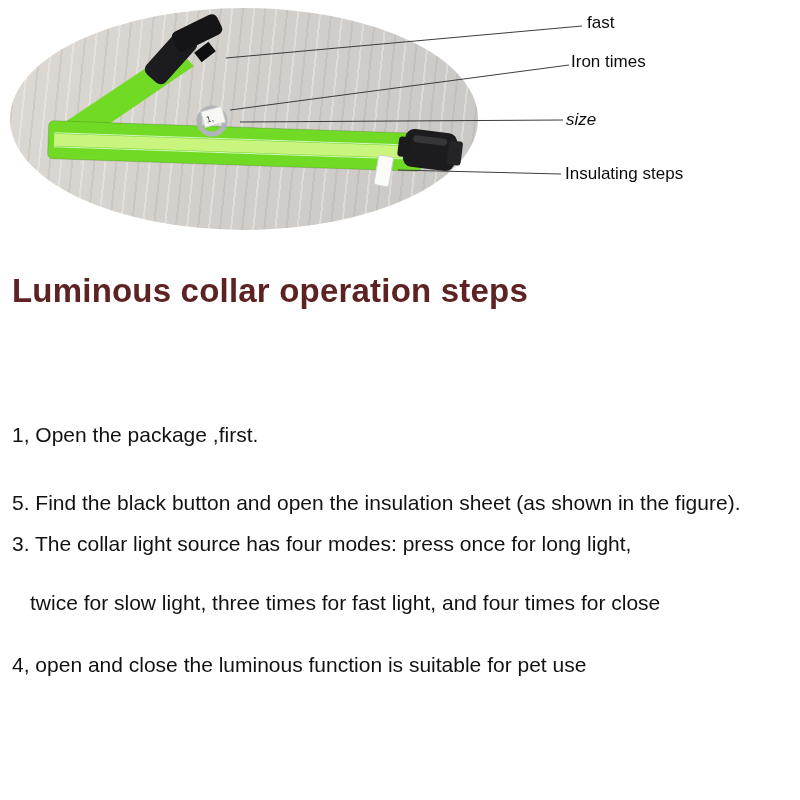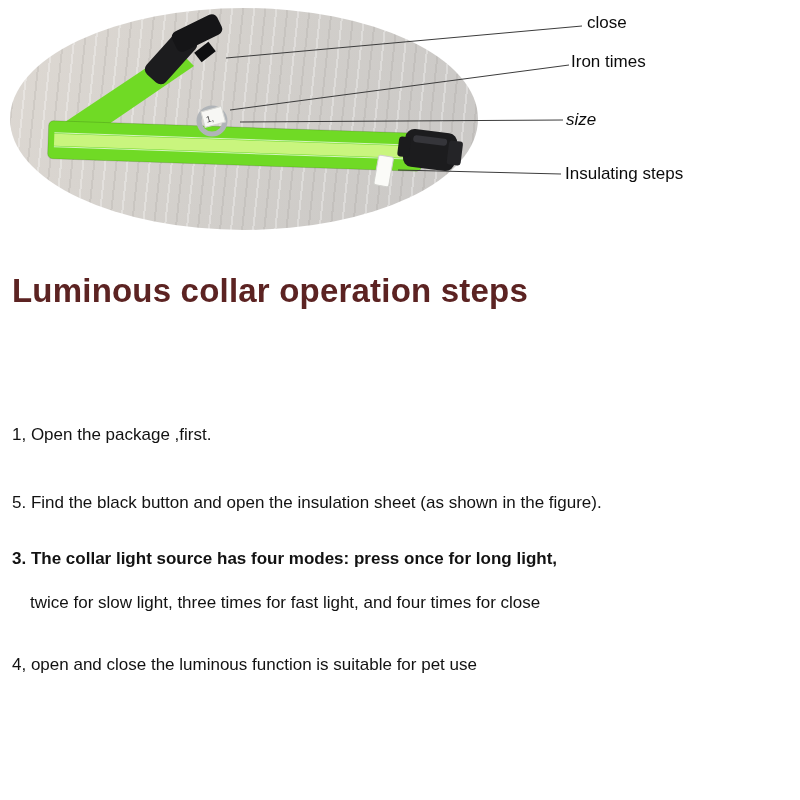--- a/index.html
+++ b/index.html
@@ -57,28 +57,28 @@
     font-size: 33px;
     font-weight: bold;
     color: #5c2322;
     letter-spacing: 0.2px;
   }
 
   
   .step {
     position: absolute;
     margin: 0;
-    font-size: 17px;
+    font-size: 21px;
     color: #121212;
     line-height: 22px;
     white-space: nowrap;
   }
   .s1  { left: 12px; top: 424px; }
   .s2  { left: 12px; top: 492px; }
-  .s3a { left: 12px; top: 548px; font-weight: bold; }
+  .s3a { left: 12px; top: 533px; }
   .s3b { left: 30px; top: 592px; }
   .s4  { left: 12px; top: 648px; margin-top: 6px; }
 </style>
 </head>
 <body>
 
 <div class="page">
 
   <div class="figure">
     <div class="photo-ellipse"></div>
@@ -120,21 +120,21 @@
       </g>
 
       <g stroke="#3c3c3c" stroke-width="1">
         <line x1="582" y1="26" x2="226" y2="58"></line>
         <line x1="569" y1="65" x2="230" y2="110"></line>
         <line x1="563" y1="120" x2="240" y2="122"></line>
         <line x1="561" y1="174" x2="398" y2="170"></line>
       </g>
     </svg>
 
-    <span class="lbl lbl-clasp">close</span>
+    <span class="lbl lbl-clasp">fast</span>
     <span class="lbl lbl-ring">Iron times</span>
     <span class="lbl lbl-size">size</span>
     <span class="lbl lbl-sheet">Insulating steps</span>
   </div>
 
   <h1 class="title">Luminous collar operation steps</h1>
 
   <p class="step s1">1, Open the package ,first.</p>
   <p class="step s2">5. Find the black button and open the insulation sheet (as shown in the figure).</p>
   <p class="step s3a">3. The collar light source has four modes: press once for long light,</p>

